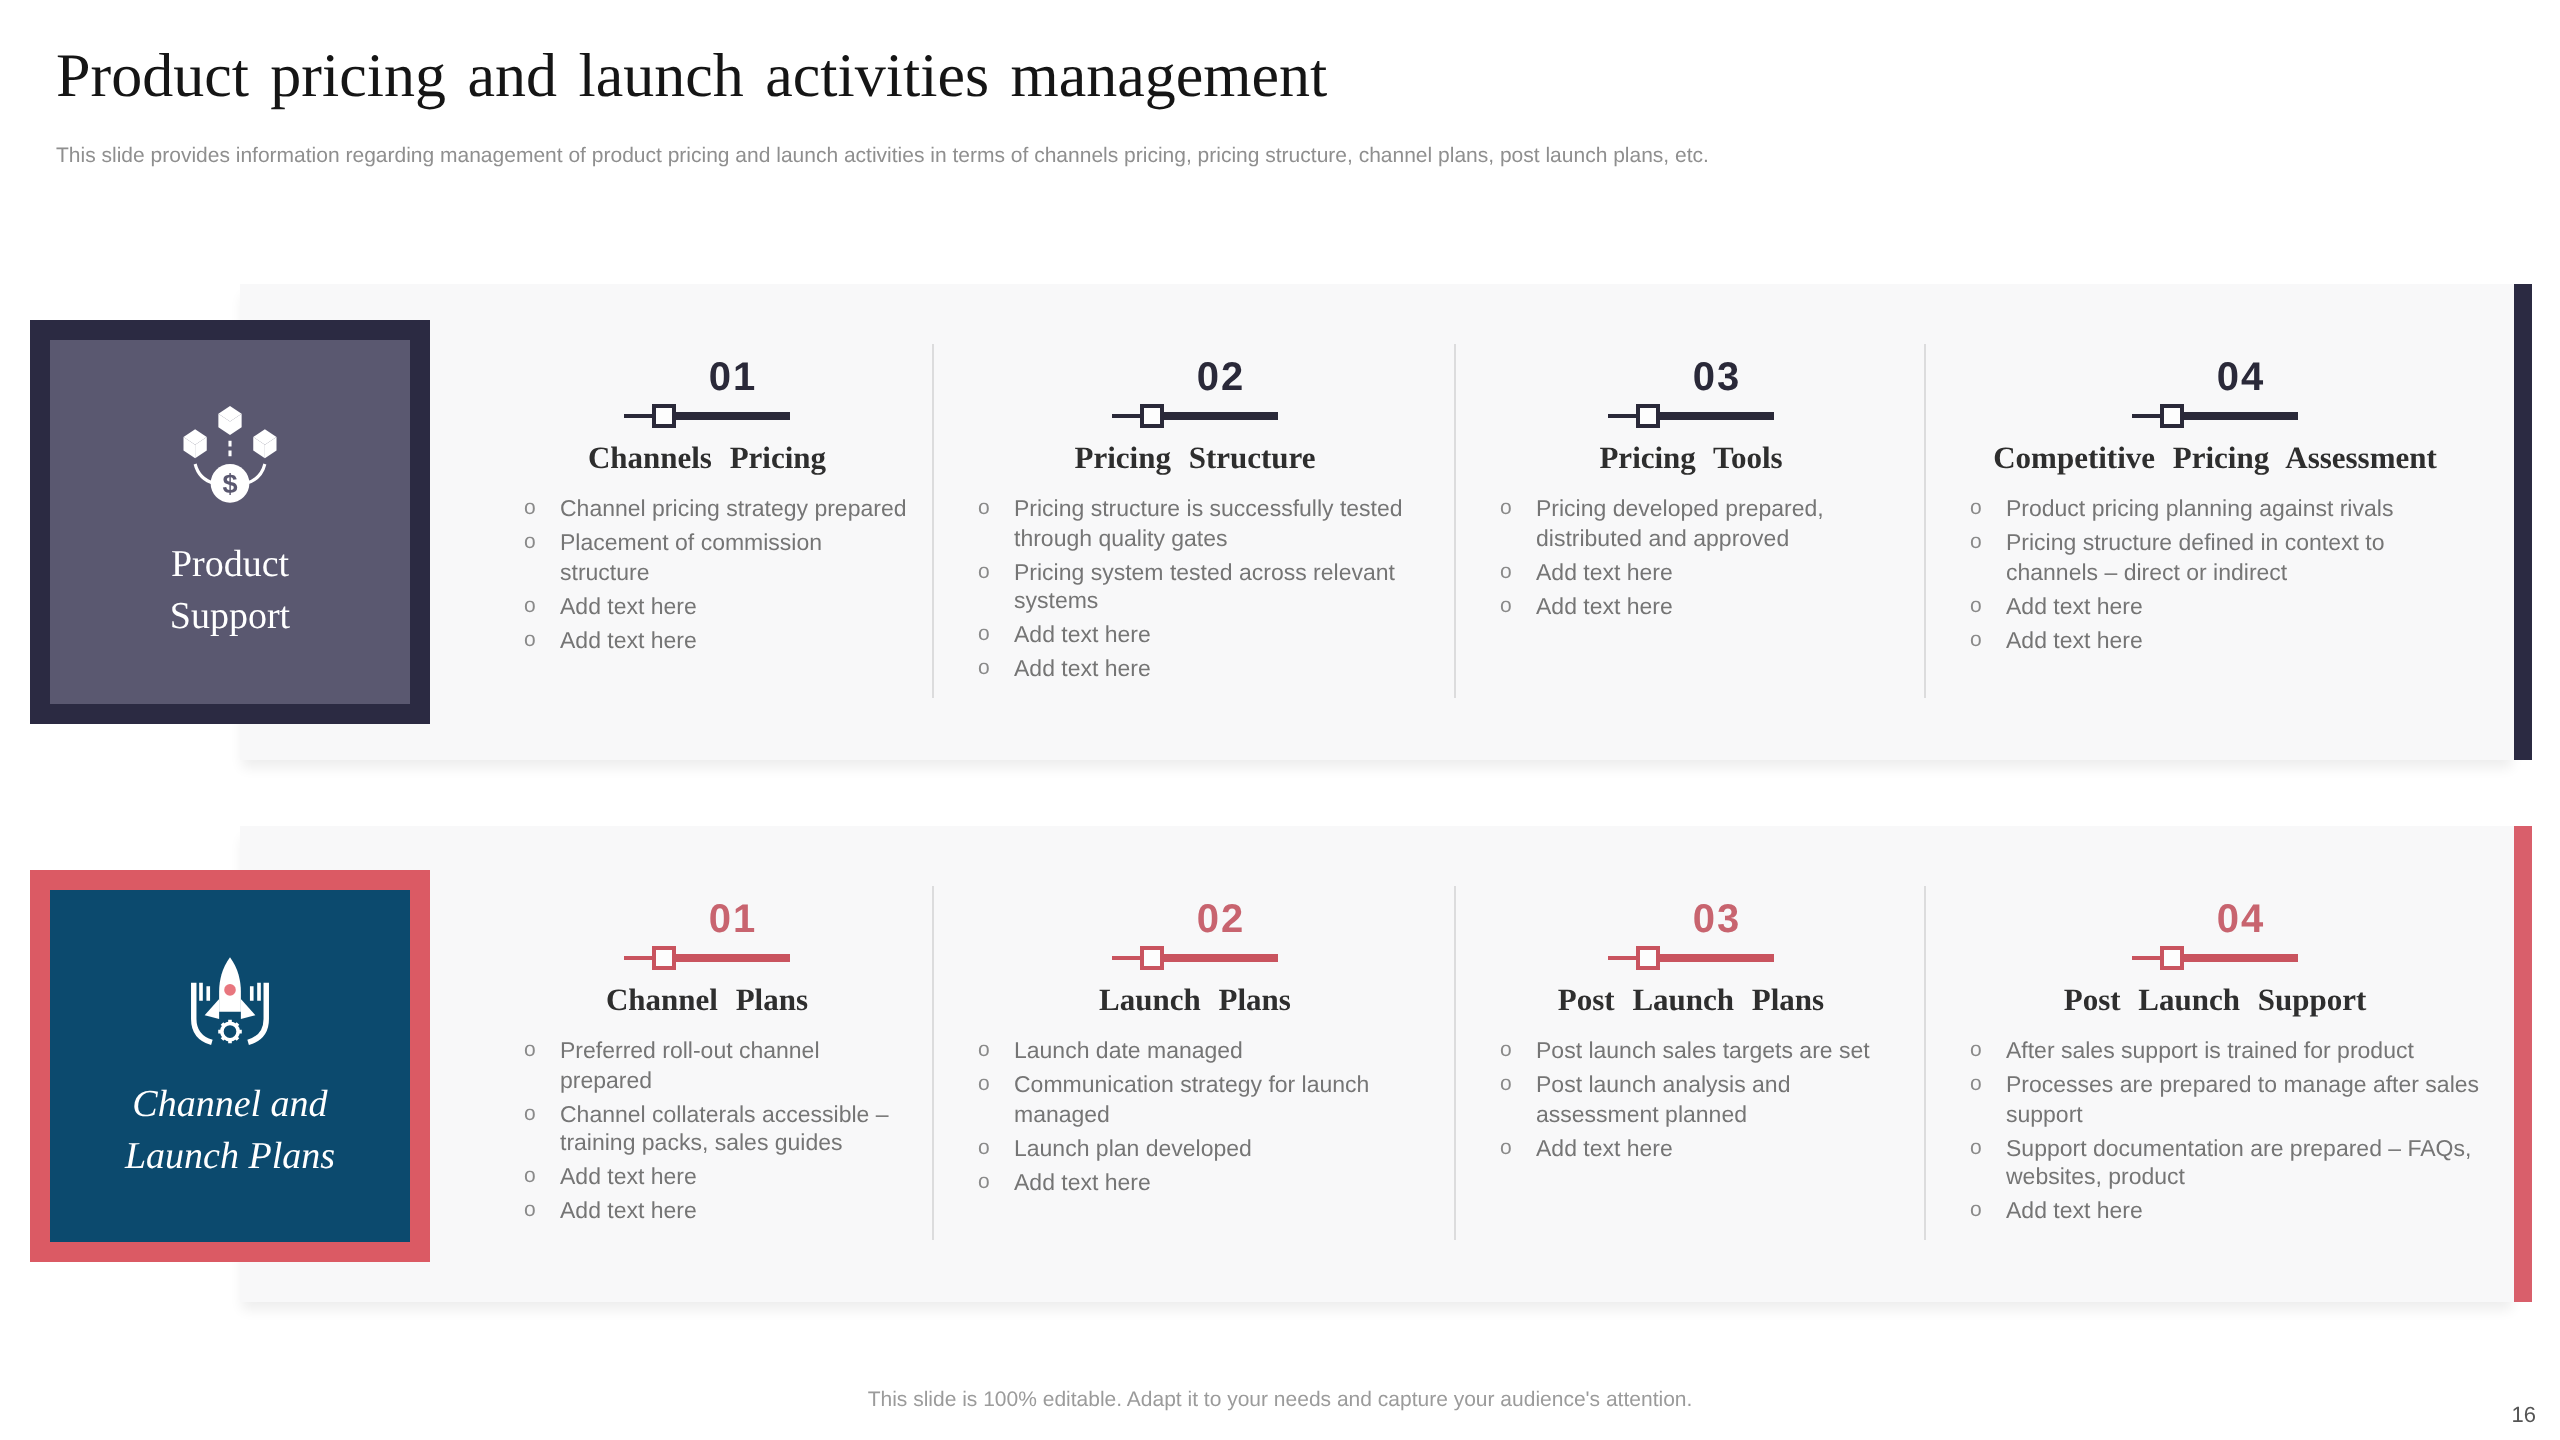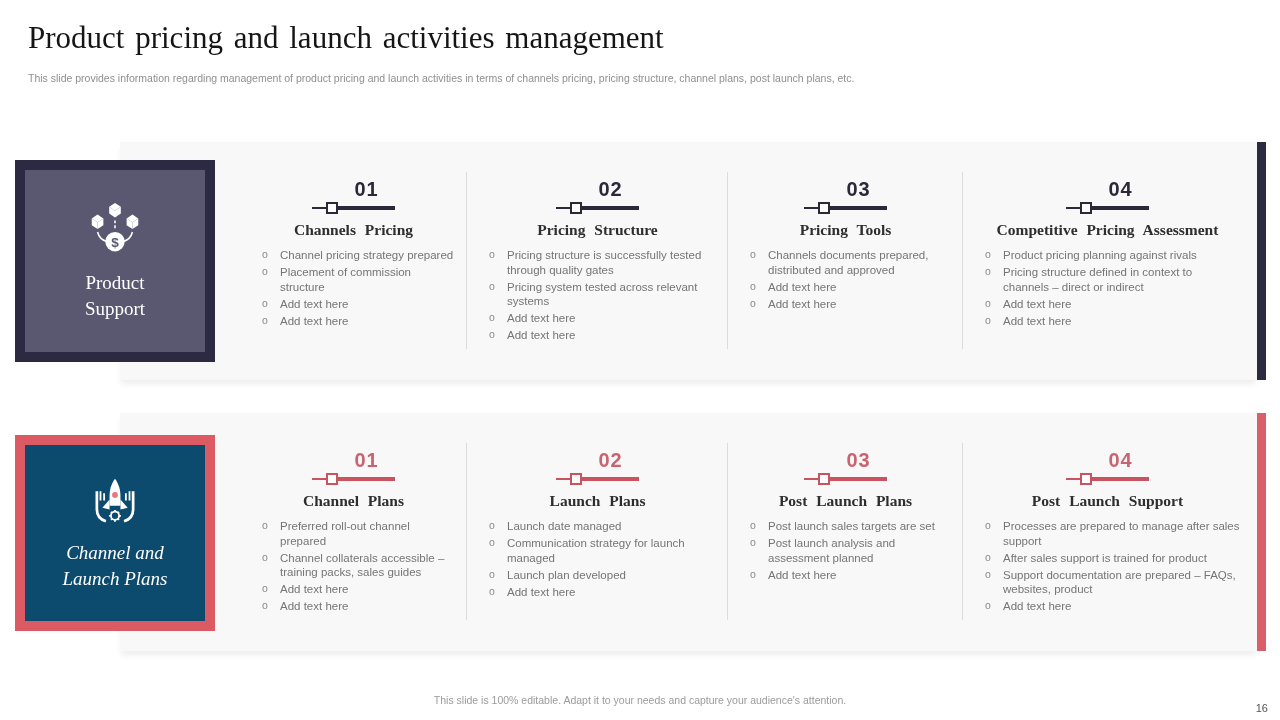--- a/index.html
+++ b/index.html
@@ -139,21 +139,21 @@
     </div>
     <div class="col w3">
       <div class="num">03</div>
       <div class="mline">
           <span class="pre"></span>
           <span class="sq"></span>
           <span class="post"></span>
         </div>
       <div class="h">Pricing Tools</div>
       <ul class="bullets">
-        <li>Channels documents prepared, distributed and approved</li>
+        <li>Pricing developed prepared, distributed and approved</li>
         <li>Add text here</li>
         <li>Add text here</li>
       </ul>
     </div>
     <div class="col w4">
       <div class="num">04</div>
       <div class="mline">
           <span class="pre"></span>
           <span class="sq"></span>
           <span class="post"></span>
@@ -244,22 +244,22 @@
     </div>
     <div class="col w4">
       <div class="num">04</div>
       <div class="mline">
           <span class="pre"></span>
           <span class="sq"></span>
           <span class="post"></span>
         </div>
       <div class="h">Post Launch Support</div>
       <ul class="bullets">
+        <li>After sales support is trained for product</li>
         <li>Processes are prepared to manage after sales support</li>
-        <li>After sales support is trained for product</li>
         <li>Support documentation are prepared – FAQs, websites, product</li>
         <li>Add text here</li>
       </ul>
     </div>
   </div>
 
   <div class="footer">This slide is 100% editable. Adapt it to your needs and capture your audience's attention.</div>
   <div class="pagenum">16</div>
 
 </div>

